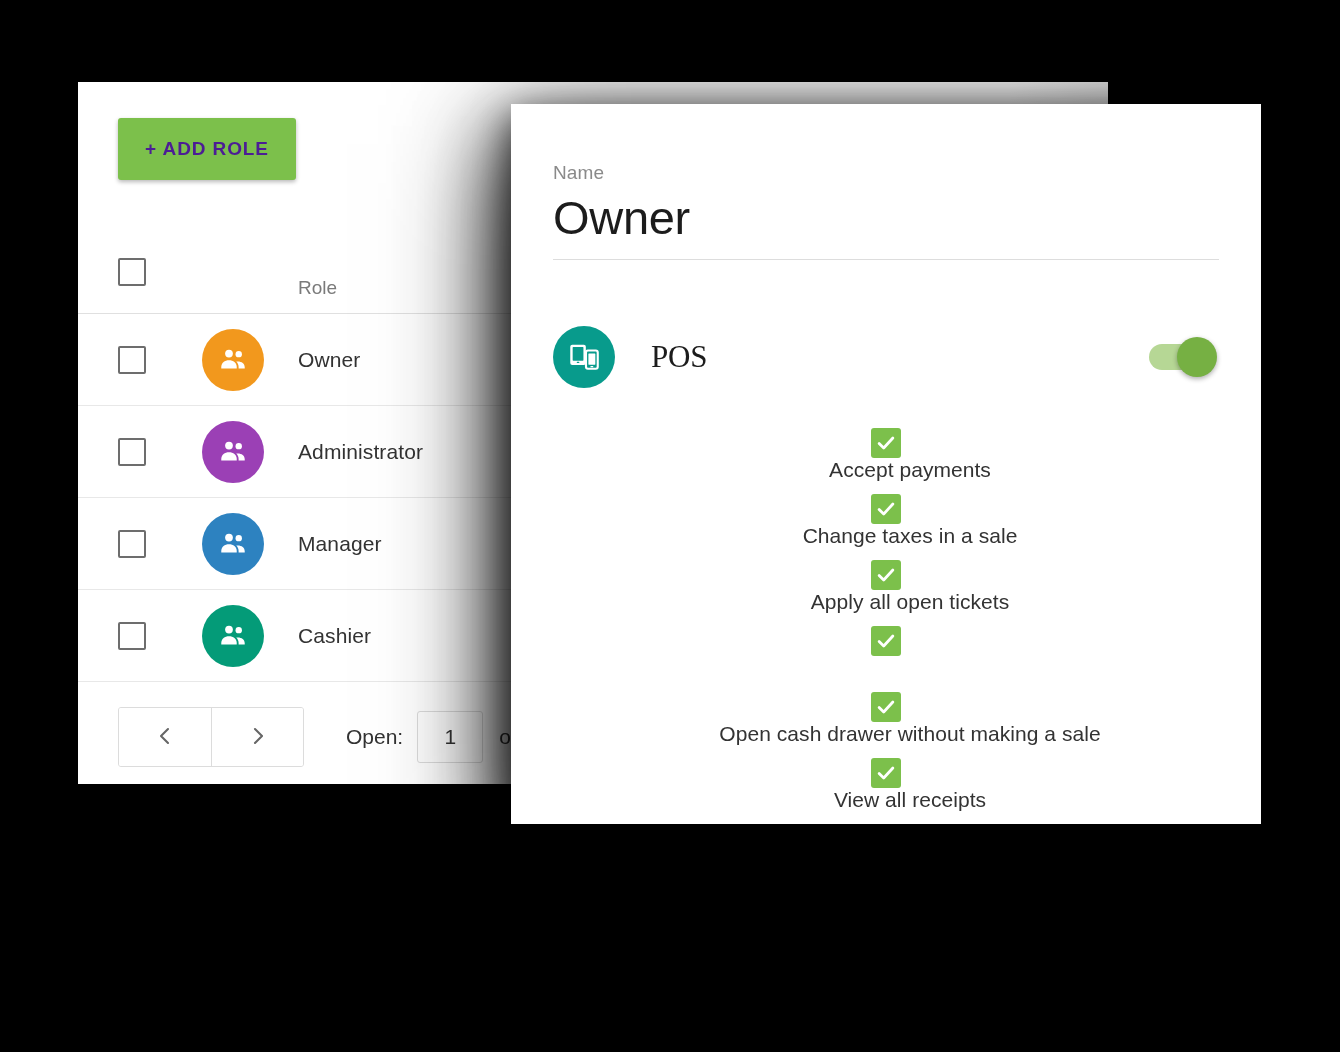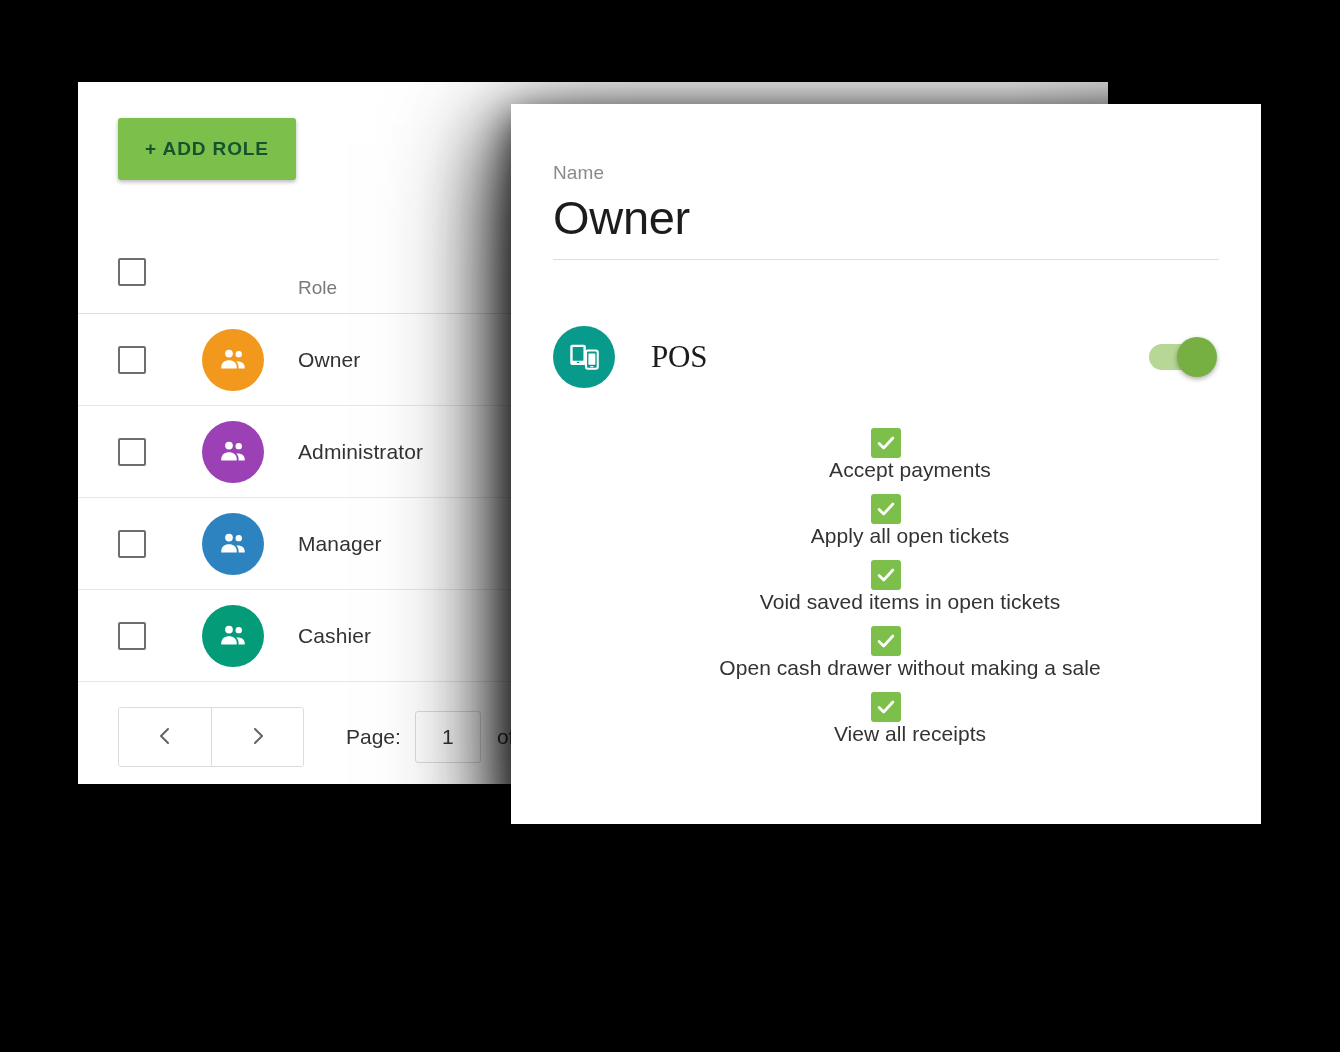--- a/index.html
+++ b/index.html
@@ -40,21 +40,21 @@
 
   .add-role-btn {
     position: absolute;
     left: 40px;
     top: 36px;
     width: 178px;
     height: 62px;
     background: #7cc04b;
     border: none;
     border-radius: 3px;
-    color: #14532d;
+    color: #4c1d95;
     font-family: "Liberation Sans", sans-serif;
     font-size: 19px;
     font-weight: bold;
     letter-spacing: 0.9px;
     cursor: pointer;
     box-shadow: 0 2px 4px rgba(0,0,0,0.28);
   }
 
   .table-wrap {
     position: absolute;
@@ -400,21 +400,21 @@
             </span>
           </button>
           <button class="pg-btn">
             <span>
               <svg viewBox="0 0 20 24" fill="none" stroke="#666666" stroke-width="2.1" stroke-linecap="round" stroke-linejoin="round" aria-hidden="true">
                 <polyline points="7,5 14,12 7,19"></polyline>
               </svg>
             </span>
           </button>
         </div>
-        <div class="pg-label">Page:</div>
+        <div class="pg-label">Open:</div>
         <input class="pg-input" type="text" value="1" style="">
         <div class="pg-of">of</div>
       </div>
 
     </div>
 
     <div id="roles-fade"></div>
   </div>
 
   <div id="role-dialog">
@@ -458,31 +458,40 @@
             <div class="perm-label">Accept payments</div>
           </div>
           <div class="perm-row">
             <div class="perm-cb">
               <span>
                 <svg viewBox="0 0 24 24" fill="none" stroke="#ffffff" stroke-width="3" stroke-linecap="round" stroke-linejoin="round">
                   <polyline points="4.5,12.5 9.5,17.5 19.5,6.5"></polyline>
                 </svg>
               </span>
             </div>
-            <div class="perm-label">Apply all open tickets</div>
+            <div class="perm-label">Change taxes in a sale</div>
           </div>
           <div class="perm-row">
             <div class="perm-cb">
               <span>
                 <svg viewBox="0 0 24 24" fill="none" stroke="#ffffff" stroke-width="3" stroke-linecap="round" stroke-linejoin="round">
                   <polyline points="4.5,12.5 9.5,17.5 19.5,6.5"></polyline>
                 </svg>
               </span>
             </div>
-            <div class="perm-label">Void saved items in open tickets</div>
+            <div class="perm-label">Apply all open tickets</div>
+          </div>
+          <div class="perm-row">
+            <div class="perm-cb">
+              <span>
+                <svg viewBox="0 0 24 24" fill="none" stroke="#ffffff" stroke-width="3" stroke-linecap="round" stroke-linejoin="round">
+                  <polyline points="4.5,12.5 9.5,17.5 19.5,6.5"></polyline>
+                </svg>
+              </span>
+            </div>
           </div>
           <div class="perm-row">
             <div class="perm-cb">
               <span>
                 <svg viewBox="0 0 24 24" fill="none" stroke="#ffffff" stroke-width="3" stroke-linecap="round" stroke-linejoin="round">
                   <polyline points="4.5,12.5 9.5,17.5 19.5,6.5"></polyline>
                 </svg>
               </span>
             </div>
             <div class="perm-label">Open cash drawer without making a sale</div>

